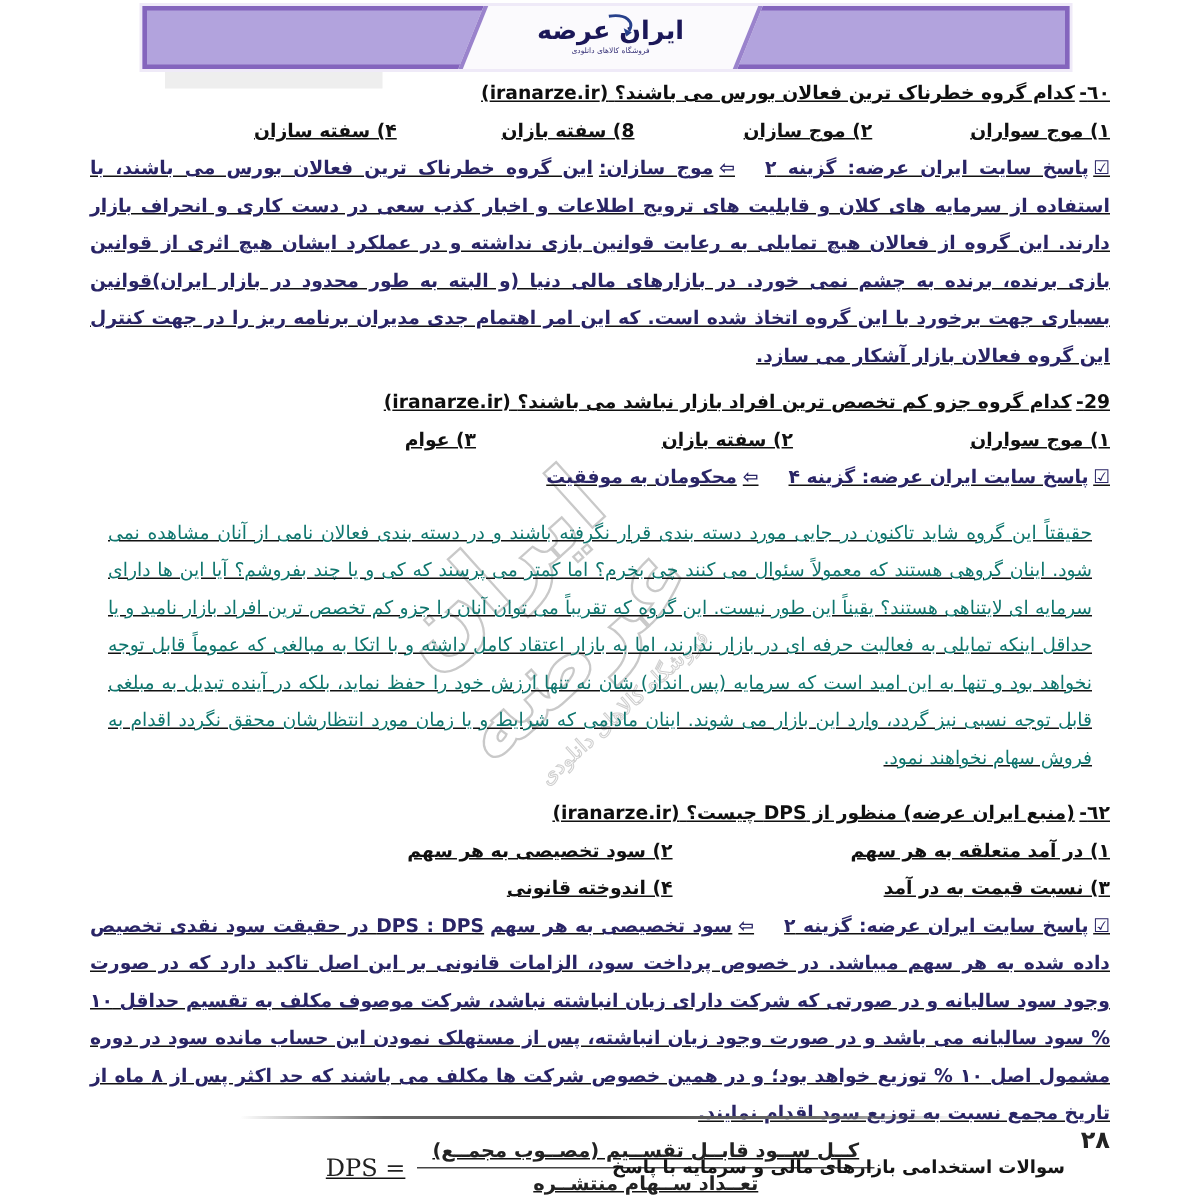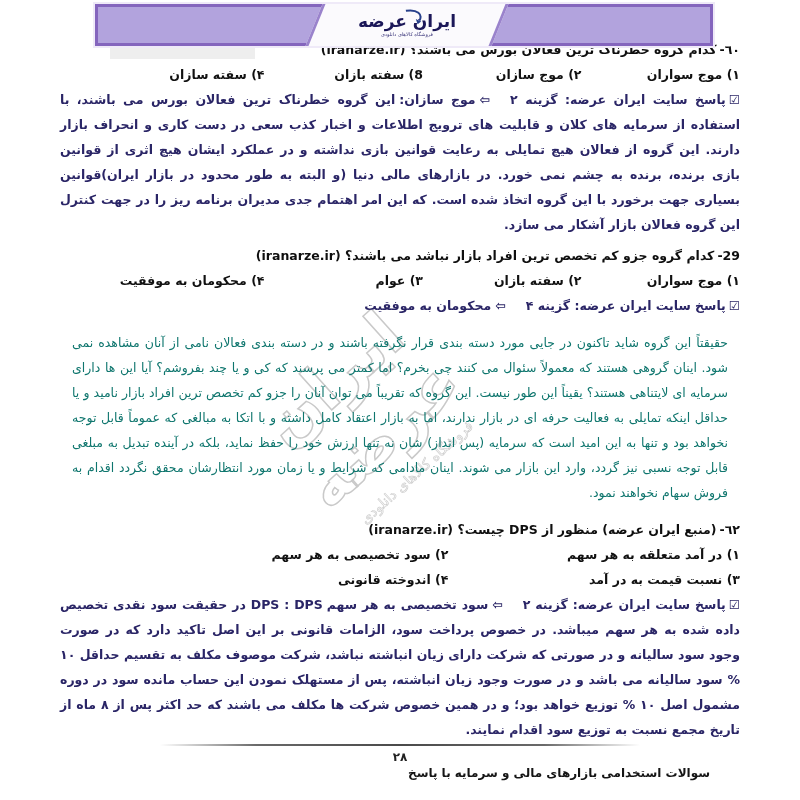--- a/index.html
+++ b/index.html
@@ -24,22 +24,22 @@
     -webkit-text-stroke:1.5px #c9c9c9;}
   .wm-tag{font-size:14px;letter-spacing:4px;direction:rtl;color:transparent;
     -webkit-text-stroke:0.7px #cfcfcf;margin-top:6px;}
   @supports not (-webkit-text-stroke: 1px #000) {
     .wm-text,.wm-tag{color:#e2e2e2;}
   }
   .scan-artifact{position:absolute;left:110px;top:48px;width:145px;height:11px;
     background:#e0e0e0;opacity:.55;z-index:1;}
 
   
-  .content{position:absolute;left:60px;right:60px;top:37px;z-index:2;direction:rtl;
-    font-size:12.5px;color:#111;}
+  .content{position:absolute;left:60px;right:60px;top:49px;z-index:2;direction:rtl;
+    font-size:12.5px;color:#111;text-decoration:underline;}
   .q-title{margin:0;font-weight:700;line-height:25px;color:#0f0f0f;}
   .q-title .src{font-weight:700;}
   .q-num{margin-inline-end:3px;}
   .opts-row{display:flex;line-height:25px;font-weight:700;padding-inline-start:0;
     padding-inline-end:46px;}
   .opts-row span{flex:1 1 0;white-space:nowrap;}
   .opts-grid{display:grid;grid-template-columns:46% 54%;line-height:25px;font-weight:700;
     padding-inline-end:46px;}
   .ans{margin:0;line-height:25px;text-align:justify;text-align-last:right;color:#2a2566;}
   .ans .chk{font-weight:700;margin-inline-end:3px;}
@@ -58,21 +58,21 @@
   .formula-lhs{font-family:"DejaVu Serif",serif;font-size:16px;margin-right:8px;}
   .frac{display:inline-block;text-align:center;font-size:13px;font-weight:600;direction:rtl;}
   .frac .num{display:block;border-bottom:1.5px solid #444;padding:0 10px 3px;}
   .frac .den{display:block;padding-top:3px;}
 
   
   .footer{position:absolute;left:60px;right:60px;top:744px;z-index:2;}
   .footer-rule{height:2px;width:480px;margin:0 auto;
     background:linear-gradient(to right,rgba(80,80,80,0) 0%,#6a6a6a 20%,#4a4a4a 50%,#6a6a6a 80%,rgba(80,80,80,0) 100%);
     border-radius:1px;}
-  .page-num{text-align:center;font-size:12px;font-weight:600;color:#222;margin-top:4px;direction:rtl;}
+  .page-num{text-align:right;font-size:16px;font-weight:600;color:#222;margin-top:4px;direction:rtl;}
   .footer-texts{display:flex;justify-content:space-between;direction:rtl;margin-top:2px;
     font-size:12px;font-weight:800;color:#151515;padding:0 30px 0 20px;}
 </style>
 </head>
 <body>
 
 <div class="page">
 
   <div class="banner">
     <div class="banner-slash">
@@ -114,21 +114,20 @@
 
     <section class="gap6">
       <p class="q-title">
         <span class="q-num">29-</span><span>کدام گروه جزو کم تخصص ترین افراد بازار نباشد می باشند؟</span>
         <span class="src">(iranarze.ir)</span>
       </p>
       <div class="opts-row">
         <span>۱) موج سواران</span>
         <span>۲) سفته بازان</span>
         <span>۳) عوام</span>
-        <span>۴) محکومان به موفقیت</span>
       </div>
       <p class="ans ans-line">
         <span class="chk">☑</span><span class="lead">پاسخ سایت ایران عرضه: گزینه ۴</span><span class="arr">⇦</span><span class="ttl">محکومان به موفقیت</span>
       </p>
       <p class="expl">حقیقتاً این گروه شاید تاکنون در جایی مورد دسته بندی قرار نگرفته باشند و در دسته بندی فعالان نامی از آنان مشاهده نمی شود. اینان گروهی هستند که معمولاً سئوال می کنند چی بخرم؟ اما کمتر می پرسند که کی و یا چند بفروشم؟ آیا این ها دارای سرمایه ای لایتناهی هستند؟ یقیناً این طور نیست. این گروه که تقریباً می توان آنان را جزو کم تخصص ترین افراد بازار نامید و یا حداقل اینکه تمایلی به فعالیت حرفه ای در بازار ندارند، اما به بازار اعتقاد کامل داشته و با اتکا به مبالغی که عموماً قابل توجه نخواهد بود و تنها به این امید است که سرمایه (پس انداز) شان نه تنها ارزش خود را حفظ نماید، بلکه در آینده تبدیل به مبلغی قابل توجه نسبی نیز گردد، وارد این بازار می شوند. اینان مادامی که شرایط و یا زمان مورد انتظارشان محقق نگردد اقدام به فروش سهام نخواهند نمود.</p>
     </section>
 
     <section class="gap4">
       <p class="q-title">
         <span class="q-num">٦٢-</span><span>(منبع ایران عرضه) منظور از DPS چیست؟</span>
@@ -138,20 +137,27 @@
         <span>۱) در آمد متعلقه به هر سهم</span>
         <span>۲) سود تخصیصی به هر سهم</span>
         <span>۳) نسبت قیمت به در آمد</span>
         <span>۴) اندوخته قانونی</span>
       </div>
       <p class="ans">
         <span class="chk">☑</span><span class="lead">پاسخ سایت ایران عرضه: گزینه ۲</span><span class="arr">⇦</span><span class="ttl">سود تخصیصی به هر سهم</span><span class="txt">DPS : DPS در حقیقت سود نقدی تخصیص داده شده به هر سهم میباشد. در خصوص پرداخت سود، الزامات قانونی بر این اصل تاکید دارد که در صورت وجود سود سالیانه و در صورتی که شرکت دارای زیان انباشته نباشد، شرکت موصوف مکلف به تقسیم حداقل ۱۰ % سود سالیانه می باشد و در صورت وجود زیان انباشته، پس از مستهلک نمودن این حساب مانده سود در دوره مشمول اصل ۱۰ % توزیع خواهد بود؛ و در همین خصوص شرکت ها مکلف می باشند که حد اکثر پس از ۸ ماه از تاریخ مجمع نسبت به توزیع سود اقدام نمایند.</span>
       </p>
     </section>
 
+    <div class="formula">
+      <span class="formula-lhs">DPS =</span>
+      <span class="frac">
+        <span class="num">کــل ســود قابــل تقســیم (مصــوب مجمــع)</span>
+        <span class="den">تعــداد ســهام منتشــره</span>
+      </span>
+    </div>
 
   </div>
 
   <div class="footer">
     <div class="footer-rule"></div>
     <div class="page-num">۲۸</div>
     <div class="footer-texts">
       <span>سوالات استخدامی بازارهای مالی و سرمایه با پاسخ</span>
     </div>
   </div>

